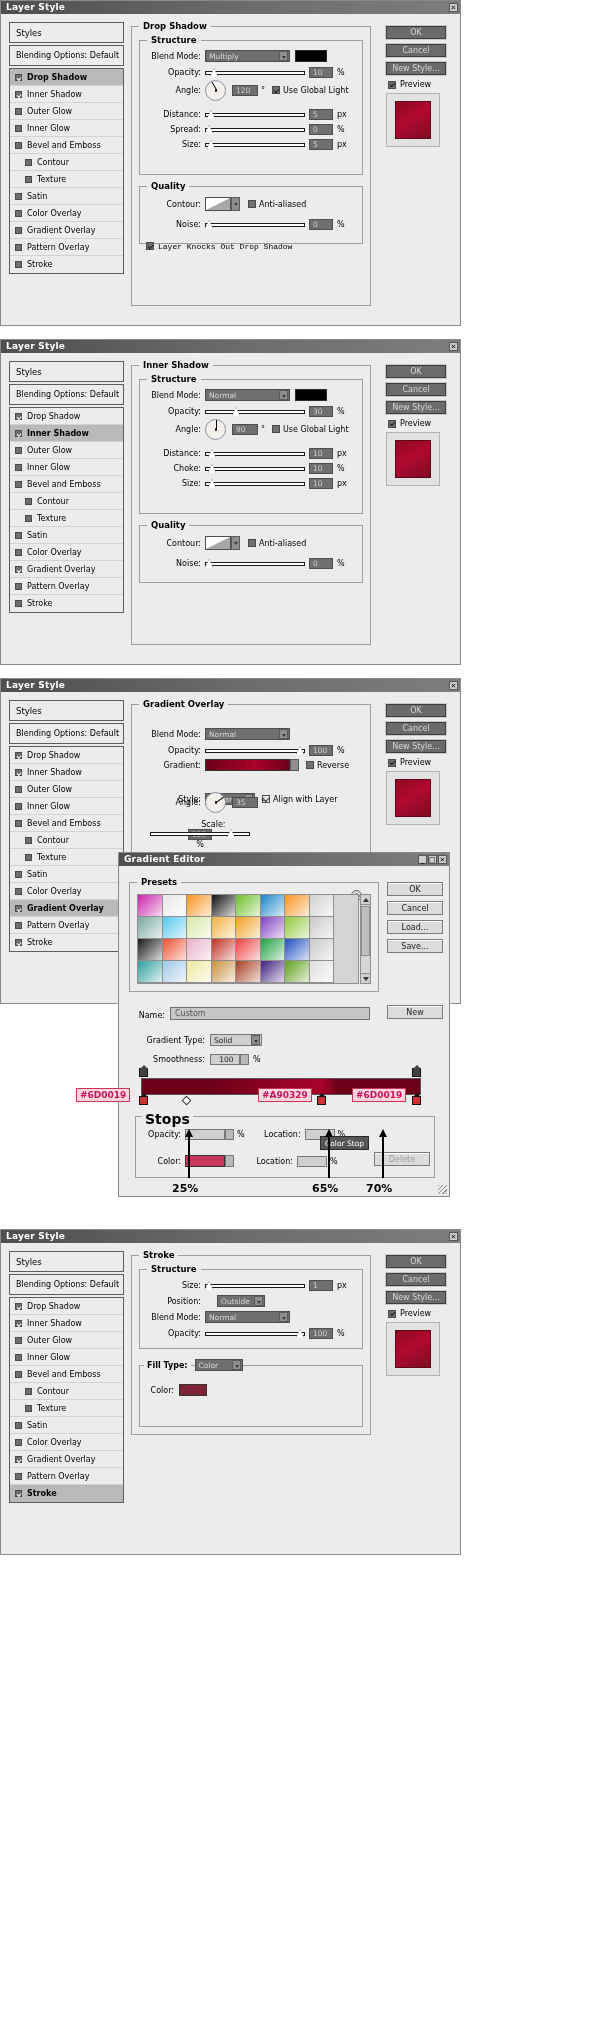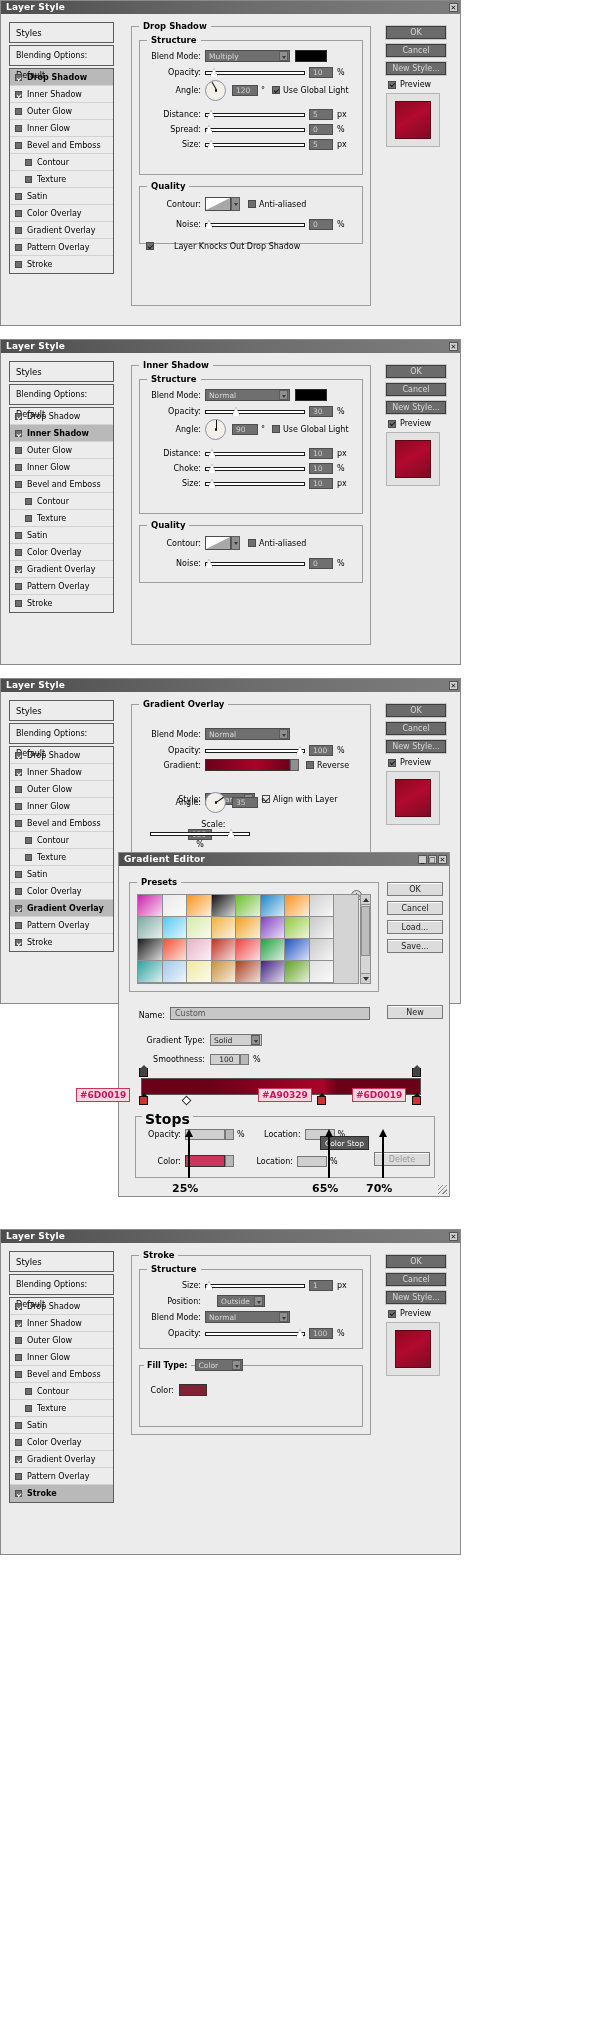--- a/index.html
+++ b/index.html
@@ -21,21 +21,21 @@
     display:flex; align-items:center; padding:0 2px 0 5px; color:#fff;
     font-size:9px; font-weight:bold; letter-spacing:.2px;
   }
   .titlebar .ttl { flex:1; line-height:13px; }
   .winbtn { width:9px; height:9px; background:#cfcfcf; border:1px solid #555;
             color:#111; font-size:7px; line-height:8px; text-align:center;
             margin-left:1px; cursor:pointer; font-family:"DejaVu Sans",sans-serif; }
   .body { position:relative; width:100%; height:calc(100% - 13px); background:#ececec; }
 
   
-  .styles-col { position:absolute; left:8px; top:8px; width:105px; }
+  .styles-col { position:absolute; left:8px; top:8px; width:115px; }
   .styles-head, .blend-opt {
     border:1px solid #5c5c5c; background:#ececec; height:21px; line-height:20px;
     padding-left:6px; font-size:8px; margin-bottom:2px;
   }
   .styles-head { font-size:8.5px; }
   .fx-list { border:1px solid #5c5c5c; background:#ececec; }
   .fx-item { height:17px; display:flex; align-items:center; padding-left:5px;
              border-bottom:1px solid #d2d2d2; font-size:8px; }
   .fx-item:last-child { border-bottom:none; }
   .fx-item.sel { background:#b9b9b9; font-weight:bold; }
@@ -292,21 +292,21 @@
       <span class="slider" style="width:100px;margin-left:4px;">
         <span class="track"></span>
         <span class="thumb" style="left:0px;"></span>
       </span>
       <span class="numfield" style="width:24px;margin-left:4px;">0</span>
       <span style="margin-left:4px;">%</span>
     </div>
 
     <div class="row" style="left:145px;top:226px;">
       <span class="chk on"></span>
-      <span style="margin-left:20px;">Layer Knocks Out Drop Shadow</span>
+      <span style="margin-left:4px;font-family:Liberation Mono, monospace;">Layer Knocks Out Drop Shadow</span>
     </div>
 
     <div class="btncol" style="left:385px;top:12px;">
       <div class="btn">OK</div>
       <div class="btn">Cancel</div>
       <div class="btn">New Style...</div>
       <div class="prevrow">
         <span class="chk on"></span>
         <span>Preview</span>
       </div>

